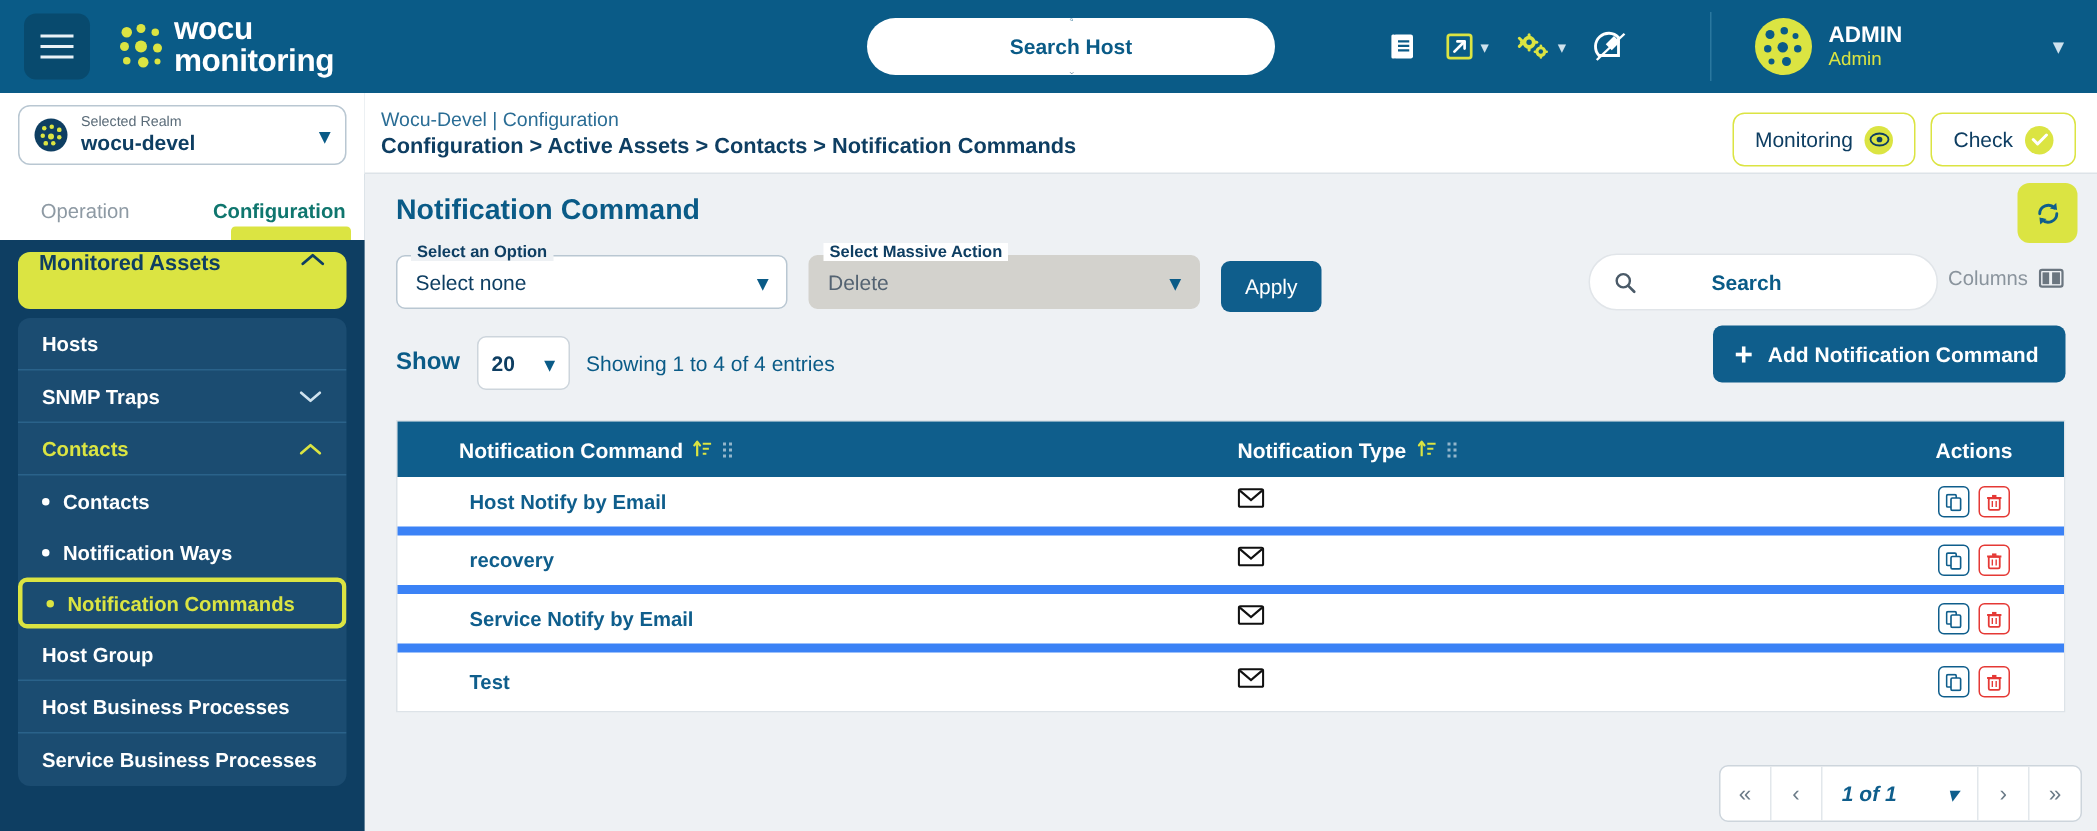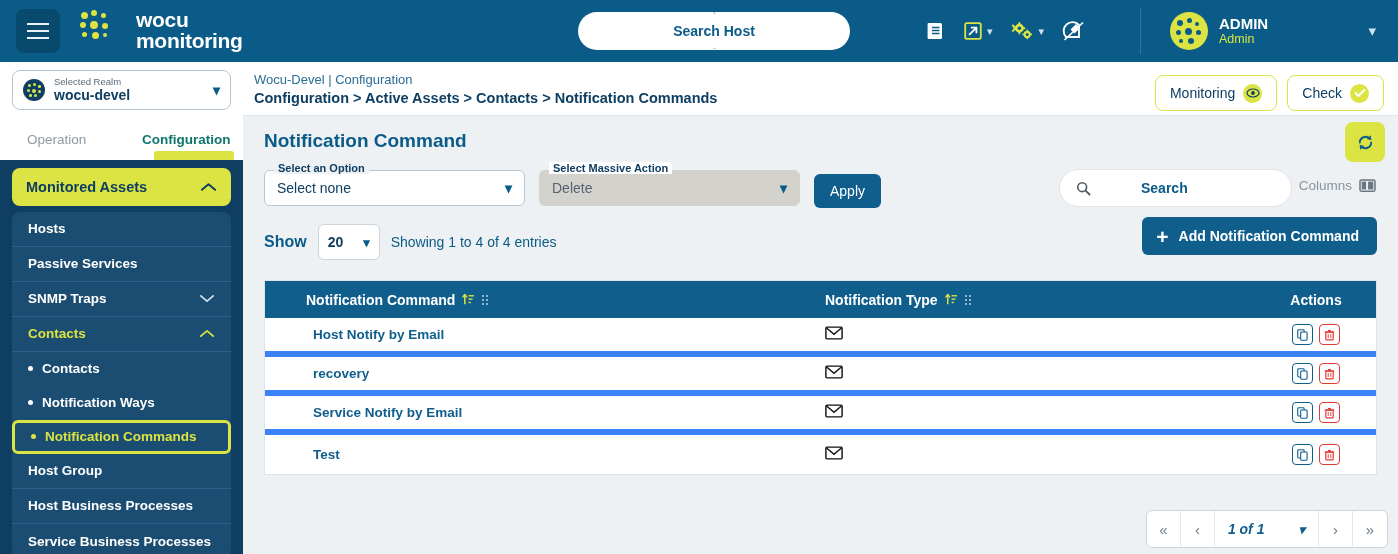--- a/index.html
+++ b/index.html
@@ -15,21 +15,21 @@
   .topbar {
     height: 62px; background: #0a5b87; display: flex; align-items: center;
     flex: 0 0 62px; position: relative;
   }
   .hamburger {
     width: 44px; height: 44px; margin-left: 16px; background: #084a6e;
     border-radius: 8px; display: flex; flex-direction: column;
     align-items: center; justify-content: center; gap: 5px; cursor: pointer;
   }
   .hamburger span { display:block; width: 22px; height: 2px; background: #e8f2f7; }
-  .brand { display: flex; margin-left: 20px; gap: 22px; }
+  .brand { display: flex; align-items: center; margin-left: 20px; gap: 2px; }
   .brand-mark { width: 34px; height: 30px; position: relative; }
   .brand-mark i {
     position: absolute; background: #dbe442; border-radius: 50%;
   }
   .brand-text { color: #ffffff; font-size: 21px; font-weight: 700; line-height: 0.98; letter-spacing: -0.3px; }
   .brand-text .l2 { display:block; }
 
   .search-host {
     position: absolute; left: 578px; top: 12px; width: 272px; height: 38px;
     background: #fff; border-radius: 19px; display: flex; align-items: center;
@@ -79,21 +79,21 @@
   }
   .tab.active { color: #0f766e; font-weight: 700; }
   .tab.active:after {
     content: ""; position: absolute; bottom: -5px; left: 22%; right: 8%;
     height: 14px; background: #dbe442; border-radius: 3px;
   }
 
   .navscroll { flex: 1 1 auto; overflow: hidden; background: #0e3e62; padding: 0 0 0 0; position: relative; }
   .group-head {
     margin: 8px 12px 6px 12px; height: 38px; background: #dbe442; border-radius: 8px;
-    display: flex; align-items: center; padding: 0 14px; cursor: pointer;
+    display: flex; padding: 0 14px; cursor: pointer;
   }
   .group-head span.t { color: #0e3e62; font-size: 14.5px; font-weight: 700; flex:1; }
   .navlist { margin: 0 12px; background: #1b4c71; border-radius: 8px; overflow: hidden; }
   .navitem {
     height: 35px; display: flex; align-items: center; padding: 0 16px;
     color: #ffffff; font-size: 13.5px; font-weight: 700; cursor: pointer;
     border-bottom: 1px solid #2a628a; position: relative;
   }
   .navitem:last-child { border-bottom: none; }
   .navitem .chev { margin-left: auto; font-size: 12px; color: #cfe2ee; }
@@ -346,23 +346,20 @@
           <svg width="17" height="10" viewBox="0 0 18 10">
             <polyline points="2,8 9,2 16,8" fill="none" stroke="#0e3e62" stroke-width="2" stroke-linecap="round" stroke-linejoin="round"></polyline>
           </svg>
         </div>
 
         <div class="navlist">
           <div class="navitem">
             <span>Hosts</span>
           </div>
           <div class="navitem">
-            <span>Passive Services</span>
-          </div>
-          <div class="navitem">
             <span>SNMP Traps</span>
             <svg class="chev" width="16" height="9" viewBox="0 0 18 10" style="margin-left:auto;">
               <polyline points="2,2 9,8 16,2" fill="none" stroke="#cfe2ee" stroke-width="2" stroke-linecap="round" stroke-linejoin="round"></polyline>
             </svg>
           </div>
           <div class="navitem expanded">
             <span>Contacts</span>
             <svg class="chev" width="16" height="9" viewBox="0 0 18 10" style="margin-left:auto;">
               <polyline points="2,8 9,2 16,8" fill="none" stroke="#dbe442" stroke-width="2" stroke-linecap="round" stroke-linejoin="round"></polyline>
             </svg>

